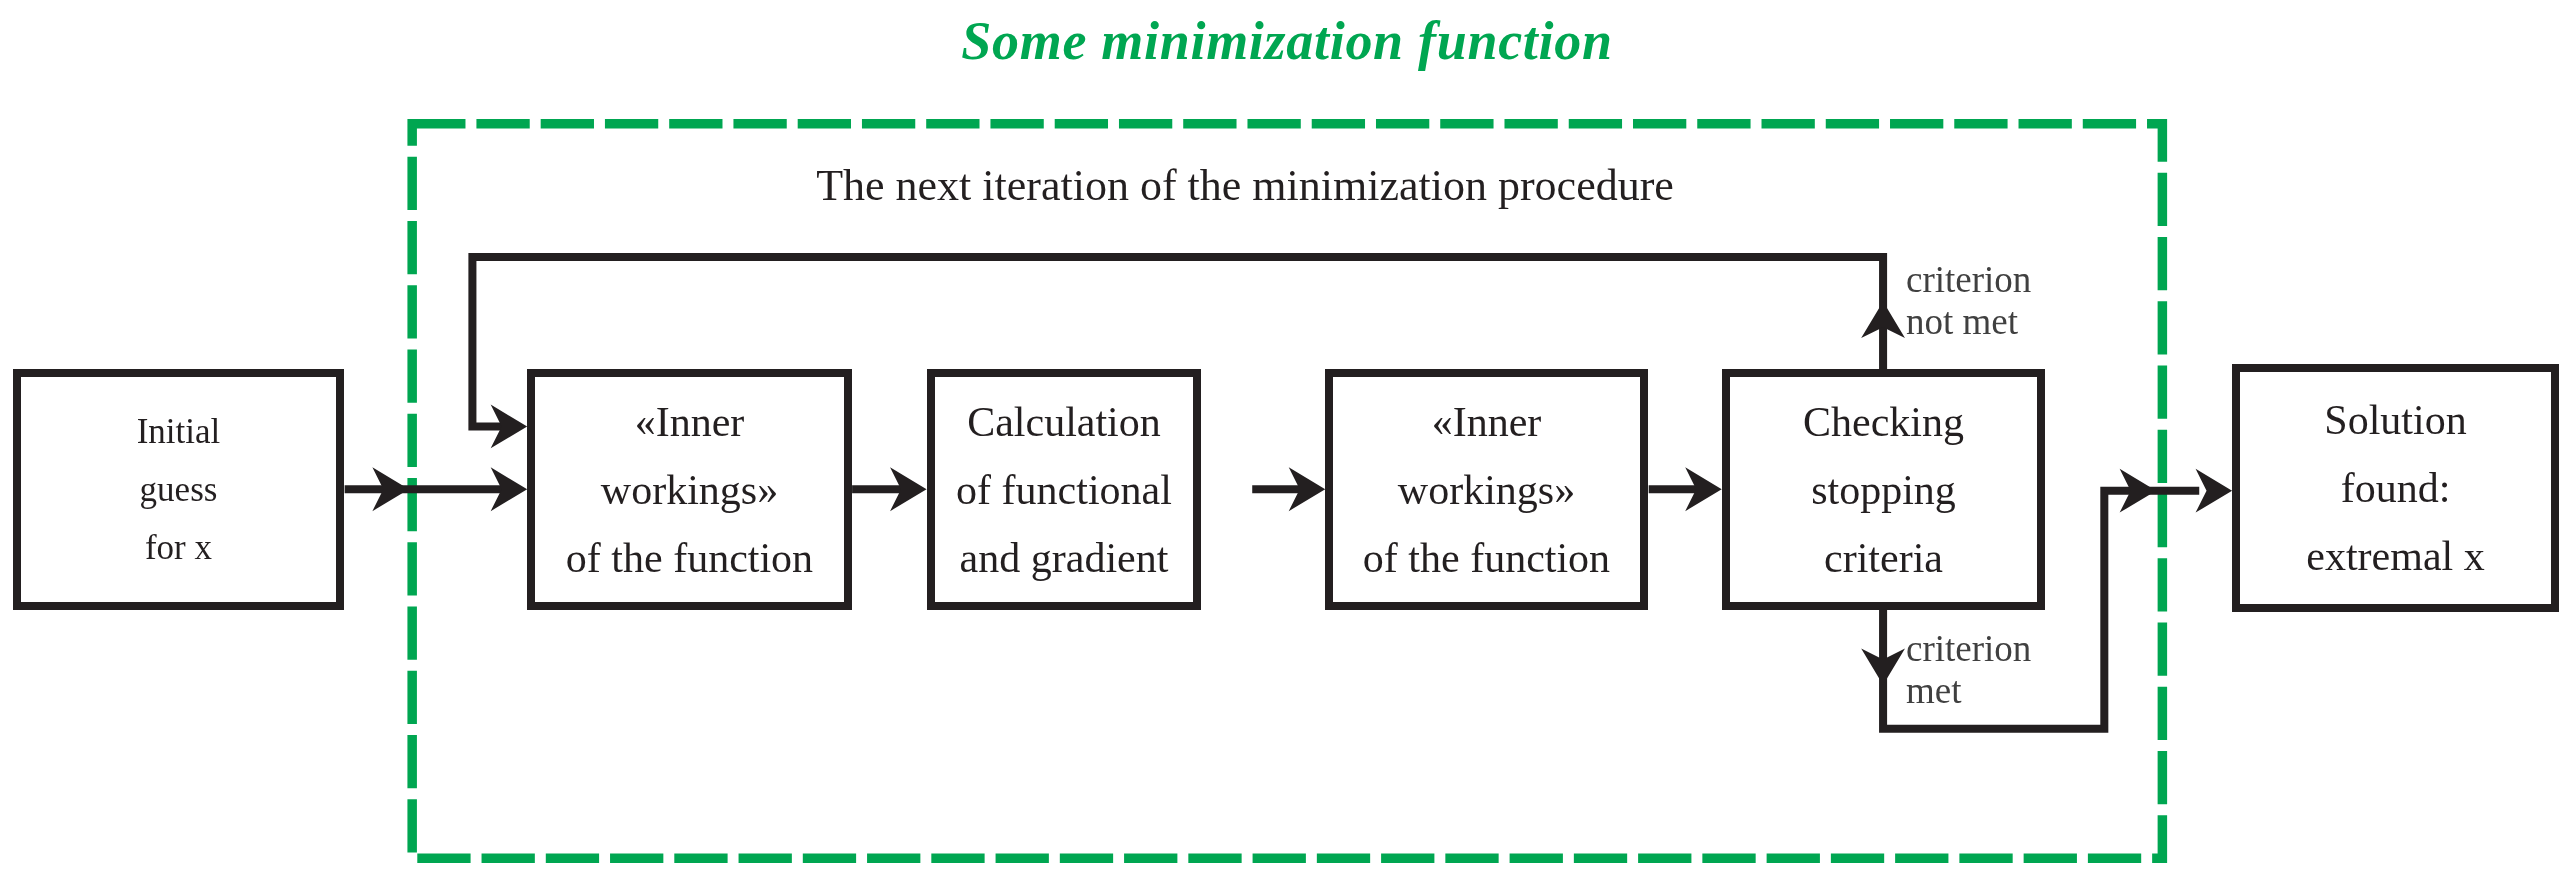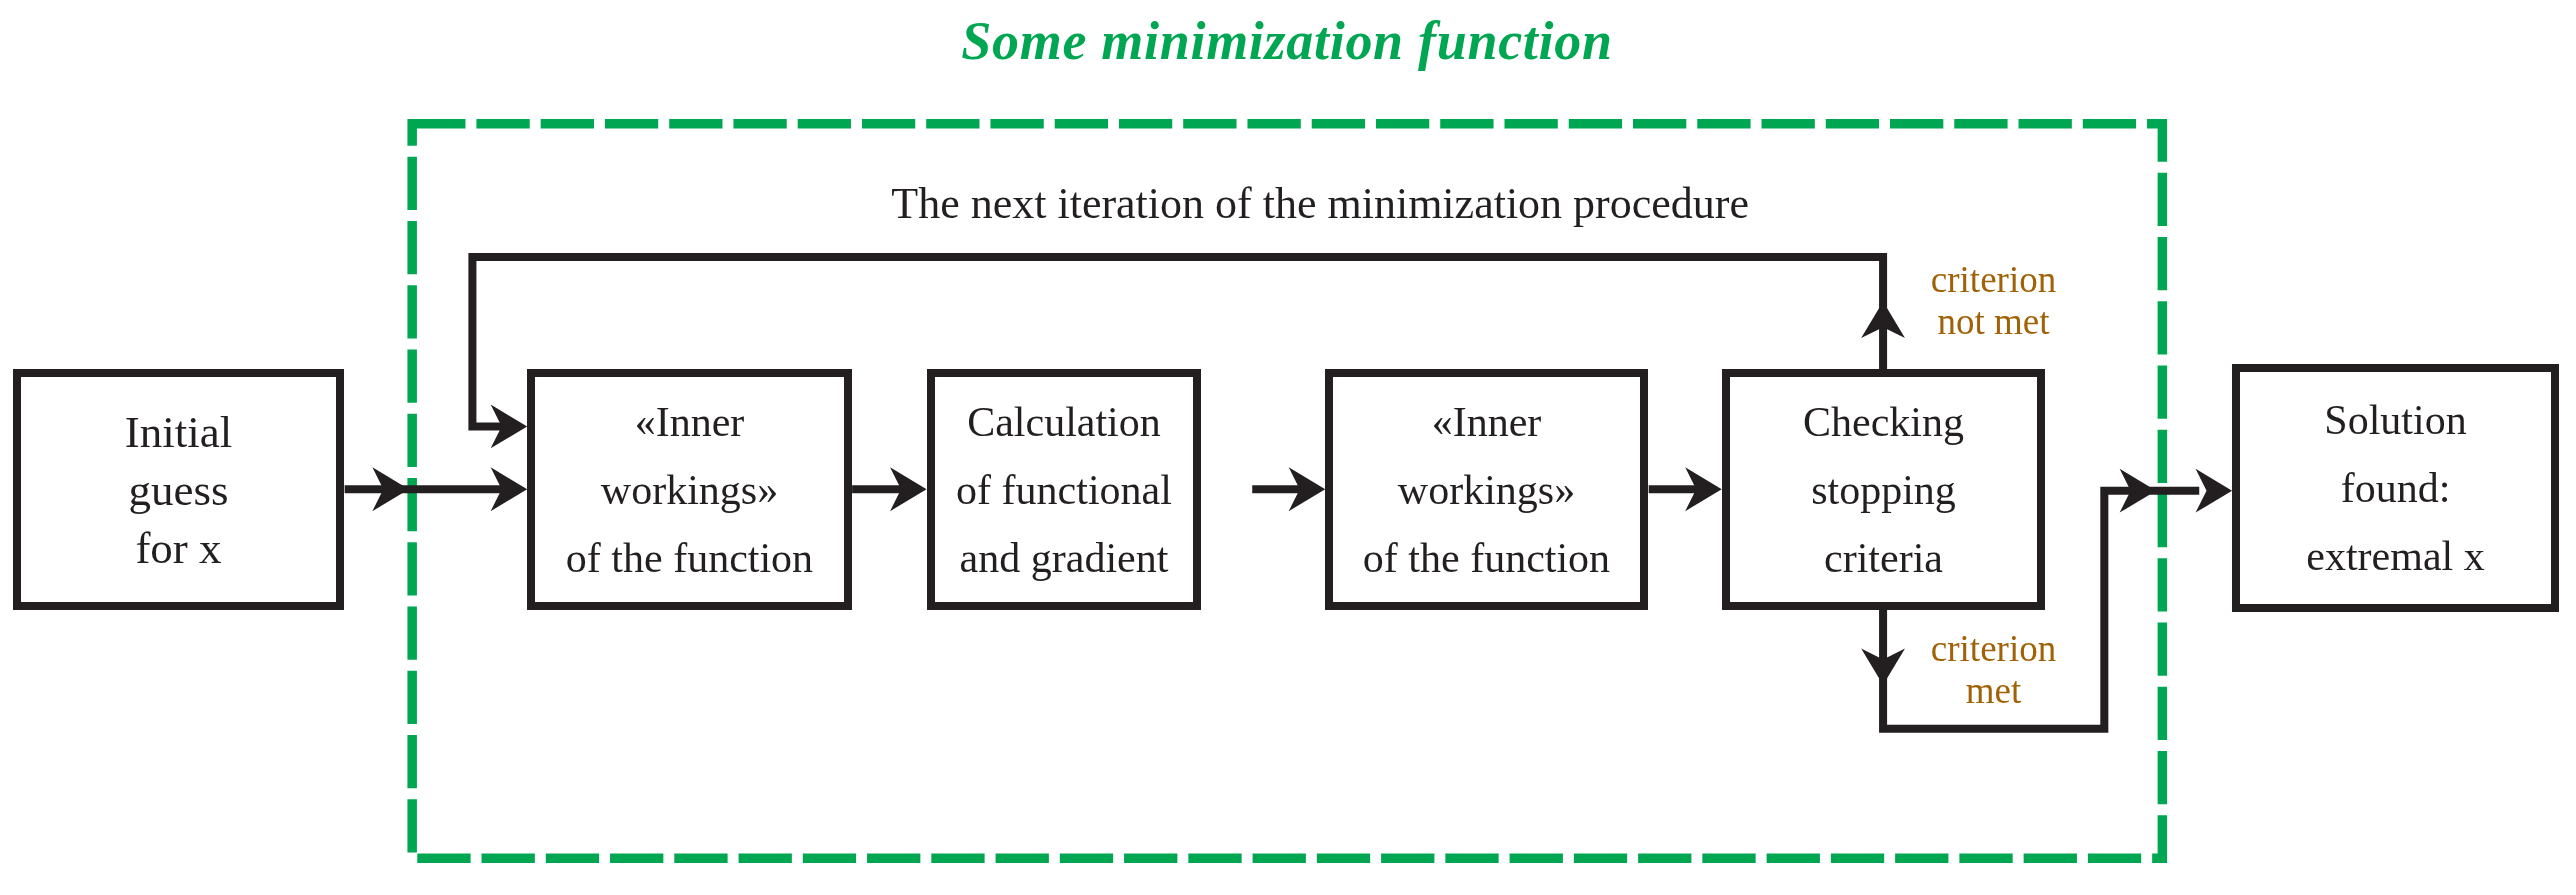--- a/index.html
+++ b/index.html
@@ -46,41 +46,41 @@
     z-index: 2;
   }
   .node-label {
     white-space: pre;
     text-align: center;
     font-size: 42px;
     line-height: 68px;
     color: #231F20;
   }
   .node-label.big {
-    font-size: 45px;
+    font-size: 35px;
     line-height: 58px;
   }
   .loop-label {
     position: absolute;
     left: 741px;
-    top: 178px;
+    top: 160px;
     width: 1008px;
-    text-align: right;
+    text-align: center;
     font-size: 44px;
     color: #231F20;
     z-index: 3;
     white-space: pre;
   }
   .edge-label {
     position: absolute;
     width: 175px;
-    text-align: center;
+    text-align: left;
     font-size: 37px;
     line-height: 42px;
-    color: #a16207;
+    color: #404040;
     z-index: 3;
     white-space: pre;
   }
   #label-not-met { left: 1906px; top: 259px; }
   #label-met     { left: 1906px; top: 628px; }
 </style>
 </head>
 <body>
 
 <div id="canvas">

